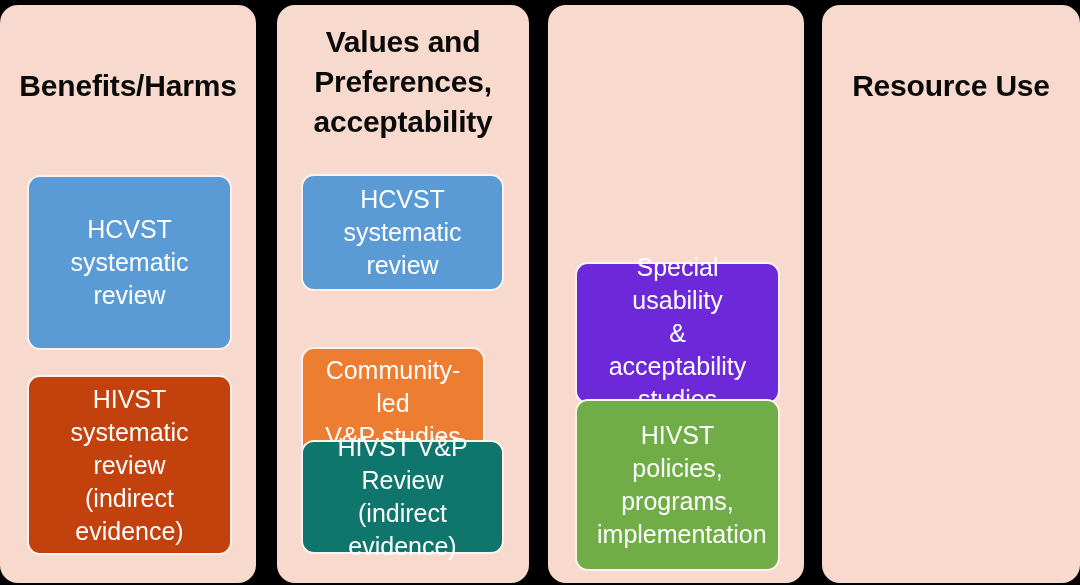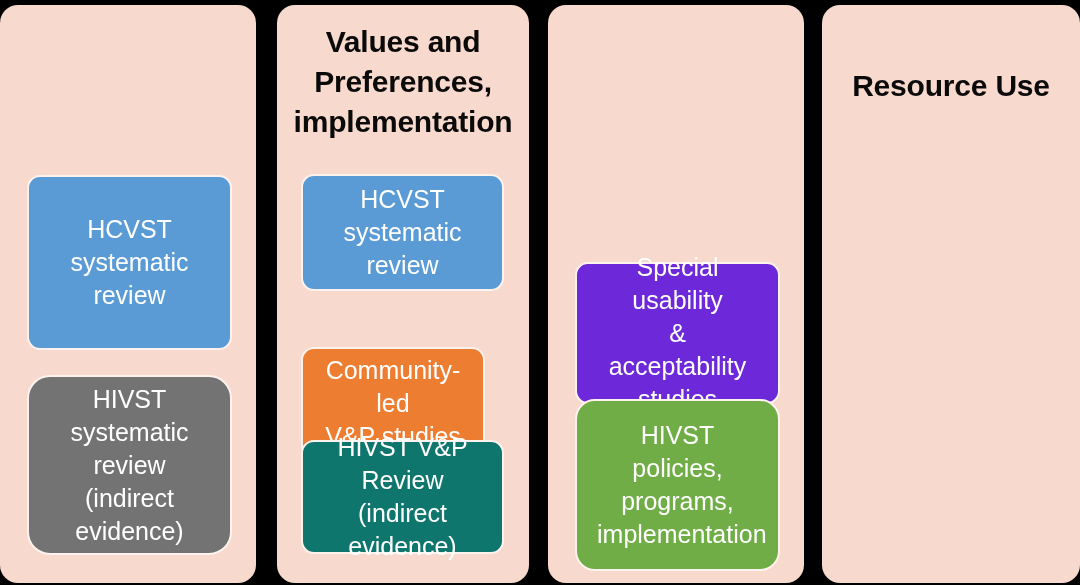--- a/index.html
+++ b/index.html
@@ -65,53 +65,54 @@
   #panel-3 { left: 822px;  top: 5px; width: 258px; height: 578px; }
 
   
   #title-0 { left: 0px;   top: 66px; width: 256px; }
   #title-1 { left: 277px; top: 22px; width: 252px; }
   #title-2 { left: 548px; top: 66px; width: 256px; }
   #title-3 { left: 822px; top: 66px; width: 258px; }
 
   
   #card-0-0 { left: 27px;  top: 175px; width: 205px; height: 175px; background: #5B9BD5; }
-  #card-0-1 { left: 27px;  top: 375px; width: 205px; height: 180px; background: #737373; border-radius: 23px; }
+  #card-0-1 { left: 27px;  top: 375px; width: 205px; height: 180px; background: #c2410c; }
 
   
   #card-1-0 { left: 301px; top: 174px; width: 203px; height: 117px; background: #5B9BD5; }
   #card-1-1 { left: 301px; top: 307px; width: 184px; height: 113px; background: #ED7D31; margin-top: 40px; }
   #card-1-2 { left: 301px; top: 440px; width: 203px; height: 114px; background: #0f766e; }
 
   
   #card-2-0 { left: 575px; top: 262px; width: 205px; height: 142px; background: #6d28d9; z-index: 1; }
-  #card-2-1 { left: 575px; top: 399px; width: 205px; height: 172px; background: #70AD47; z-index: 2; border-radius: 20px; }
+  #card-2-1 { left: 575px; top: 399px; width: 205px; height: 172px; background: #70AD47; z-index: 2; }
 </style>
 </head>
 <body>
 
 <div id="canvas">
 
   <div class="panel" id="panel-0"></div>
+  <div class="panel-title" id="title-0">Benefits/Harms</div>
   <div class="card" id="card-0-0">
     <span class="card-text">HCVST
 systematic
 review</span>
   </div>
   <div class="card" id="card-0-1">
     <span class="card-text">HIVST
 systematic
 review (indirect
 evidence)</span>
   </div>
 
   <div class="panel" id="panel-1"></div>
   <div class="panel-title" id="title-1">Values and
 Preferences,
-implementation</div>
+acceptability</div>
   <div class="card" id="card-1-0">
     <span class="card-text">HCVST
 systematic
 review</span>
   </div>
   <div class="card" id="card-1-1">
     <span class="card-text">Community-led
 V&amp;P studies</span>
   </div>
   <div class="card" id="card-1-2">

